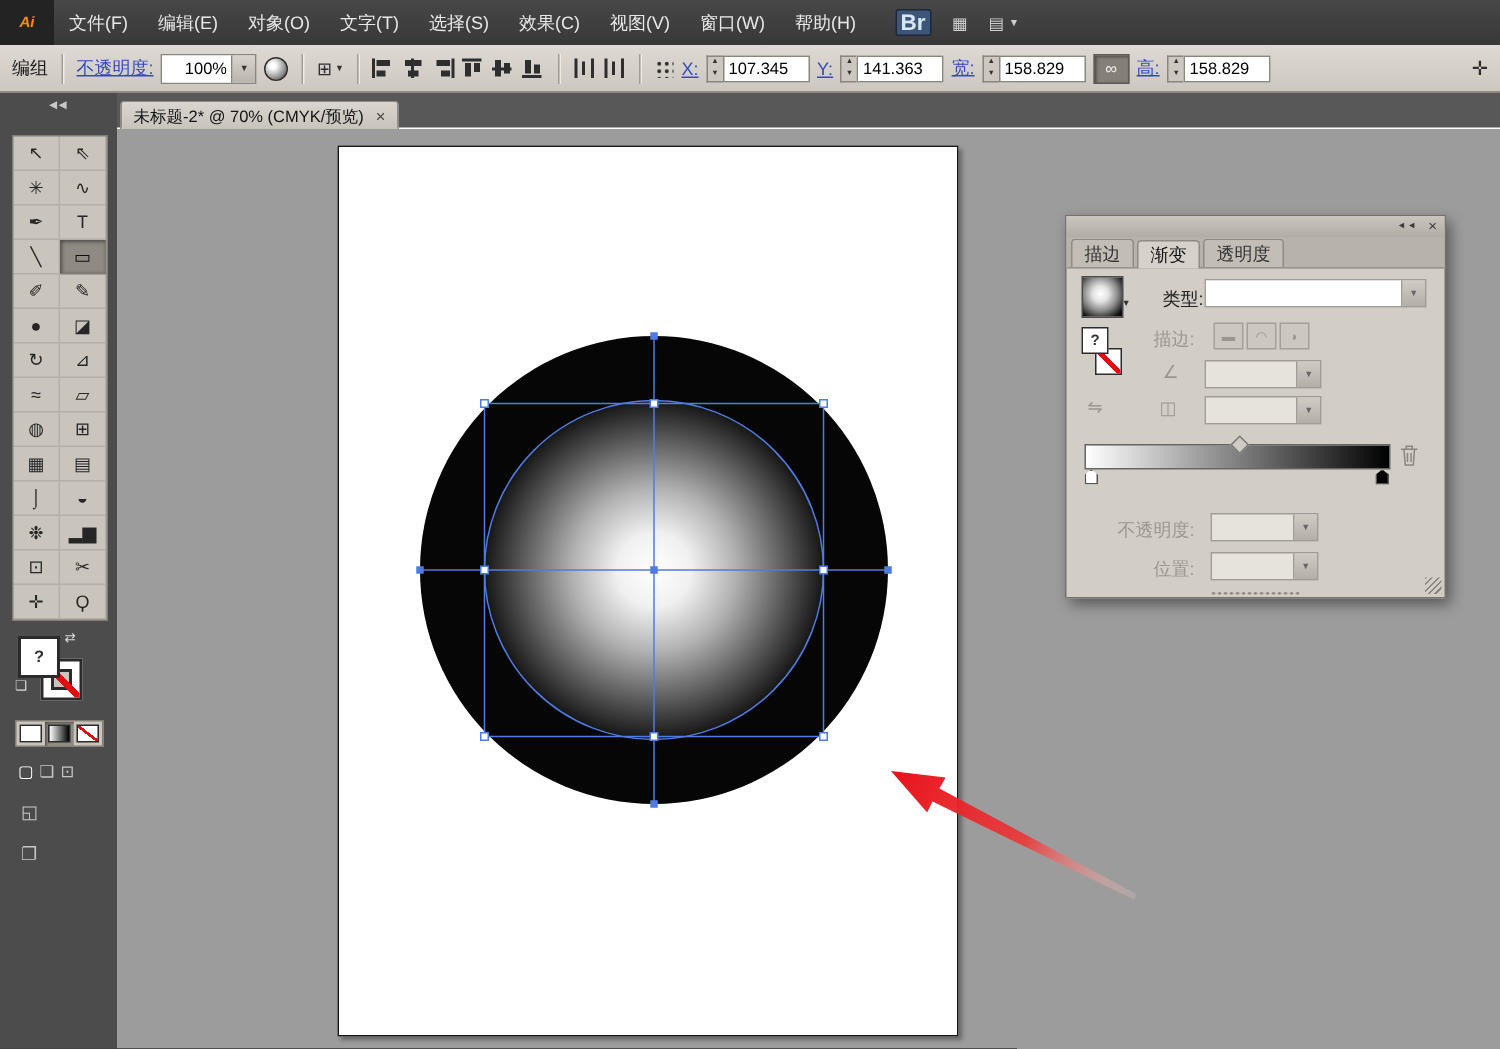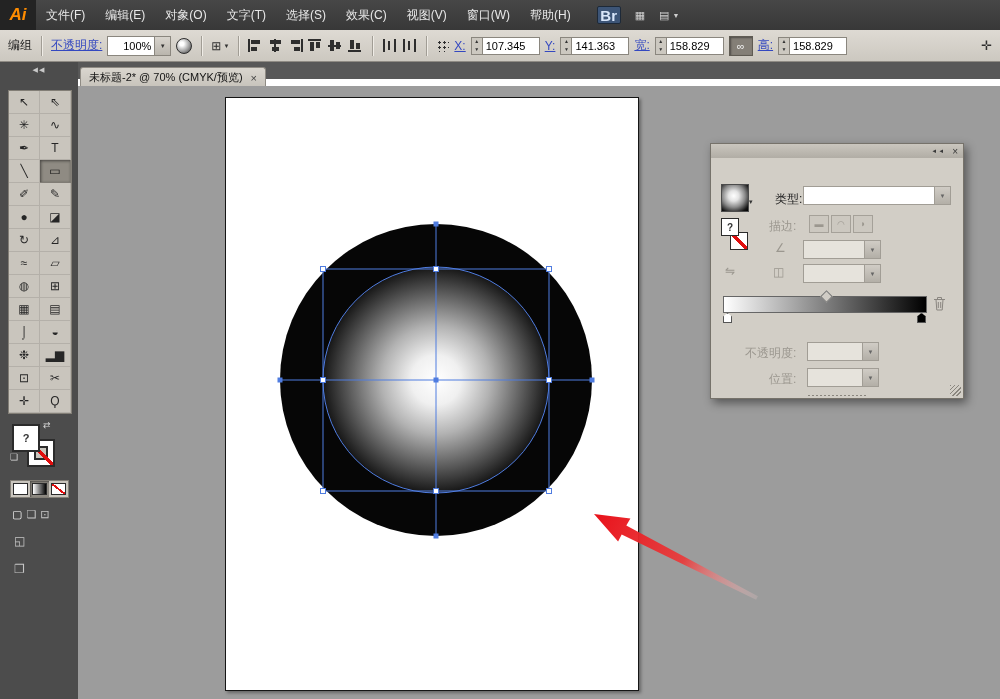--- a/index.html
+++ b/index.html
@@ -3,21 +3,21 @@
 <meta charset="utf-8">
 <style>
   html,body{margin:0;padding:0;background:#222;}
   .app{position:relative;width:1000px;height:699px;overflow:hidden;background:#4c4c4c;
        font-family:"Liberation Sans",sans-serif;cursor:default;-webkit-user-select:none;user-select:none;}
 
   
   .menubar{position:absolute;left:0;top:0;width:1000px;height:30px;
            background:linear-gradient(#474747,#383838);display:flex;align-items:center;}
   .logo{width:36px;height:30px;background:#232323;color:#ff8c00;font-weight:bold;font-style:italic;
-        font-size:17px;display:flex;align-items:center;justify-content:center;flex:none;}
+        font-size:10px;display:flex;align-items:center;justify-content:center;flex:none;}
   .menu-item{padding:16px 10px;line-height:30px;font-size:12px;color:#e8e8e8;white-space:nowrap;}
   .br-btn{margin-left:16px;width:22px;height:16px;background:#3d5577;border:1px solid #1d2938;border-radius:2px;
           color:#d8e6fa;font-size:15px;font-weight:bold;display:flex;align-items:center;justify-content:center;}
   .mb-icon{color:#cfcfcf;font-size:11px;margin-left:14px;}
   .mb-caret{color:#cfcfcf;font-size:7px;margin-left:3px;}
 
   
   .controlbar{position:absolute;left:0;top:30px;width:1000px;height:32px;box-sizing:border-box;
               background:linear-gradient(#dedad3,#ccc8c0);border-bottom:1px solid #8f8b84;
               display:flex;align-items:center;padding:0 8px;gap:5px;font-size:12px;color:#1a1a1a;}
@@ -78,21 +78,21 @@
   .cgn-btn.active{background:#8f8b83;box-shadow:inset 1px 1px 2px rgba(0,0,0,.45);}
   .sw{width:13px;height:10px;border:1px solid #2b2b2b;background:#fff;}
   .sw.grad{background:linear-gradient(90deg,#fff,#000);}
   .sw.none{background:linear-gradient(to top right,#fff 44%,#e00e0e 44%,#e00e0e 56%,#fff 56%);}
   .dmodes{position:absolute;left:12px;top:446px;display:flex;gap:4px;color:#c6c6c6;font-size:11px;}
   .dmodes span.active{color:#ffffff;}
   .screen-mode{position:absolute;left:14px;top:472px;color:#c6c6c6;font-size:12px;}
   .dbl-win{position:absolute;left:14px;top:500px;color:#c6c6c6;font-size:12px;}
 
   
-  .tabstrip{position:absolute;left:78px;top:62px;width:922px;height:24px;background:#585858;border-bottom:7px solid #ffffff;box-sizing:border-box;}
+  .tabstrip{position:absolute;left:78px;top:62px;width:922px;height:24px;background:#585858;border-bottom:1px solid #ffffff;box-sizing:border-box;}
   .doc-tab{position:absolute;left:2px;top:5px;height:19px;display:flex;align-items:center;gap:8px;padding:0 8px;
            background:linear-gradient(#dad6cf,#c7c3bb);border:1px solid #8f8b84;border-bottom:none;border-radius:3px 3px 0 0;
            font-size:11px;color:#141414;white-space:nowrap;}
   .doc-tab .close{font-size:11px;color:#444;}
   .canvas{position:absolute;left:78px;top:86px;width:922px;height:613px;background:#9c9c9c;overflow:hidden;}
   .artboard{position:absolute;left:147px;top:11px;width:412px;height:592px;background:#fff;border:1px solid #151515;
             box-shadow:2px 2px 3px rgba(0,0,0,.35);}
   .overlay{position:absolute;left:0;top:0;}
 
   
@@ -339,20 +339,25 @@
 
       <path fill="url(#arrowGrad)" d="M516,428 L552.4,432.4 L548.3,439.6 L679.9,510.2 L678.1,513.8 L543.7,448.4 L540.1,455.6 Z"></path>
     </svg>
   </div>
 
   <div class="panel">
     <div class="panel-titlebar">
       <span class="pt-min">◄◄</span>
       <span class="pt-close">×</span>
     </div>
+    <div class="panel-tabs">
+      <span class="ptab">描边</span>
+      <span class="ptab active">渐变</span>
+      <span class="ptab">透明度</span>
+    </div>
 
     <div class="gswatch"></div>
     <span class="gswatch-caret">▾</span>
     <span class="pbody-label" style="left:64px;top:47px;">类型:</span>
     <span class="pcombo enabled" style="left:92px;top:42px;width:148px;">
       <span class="val"></span>
       <span class="caret">▼</span>
     </span>
 
     <div class="proxy-q">

